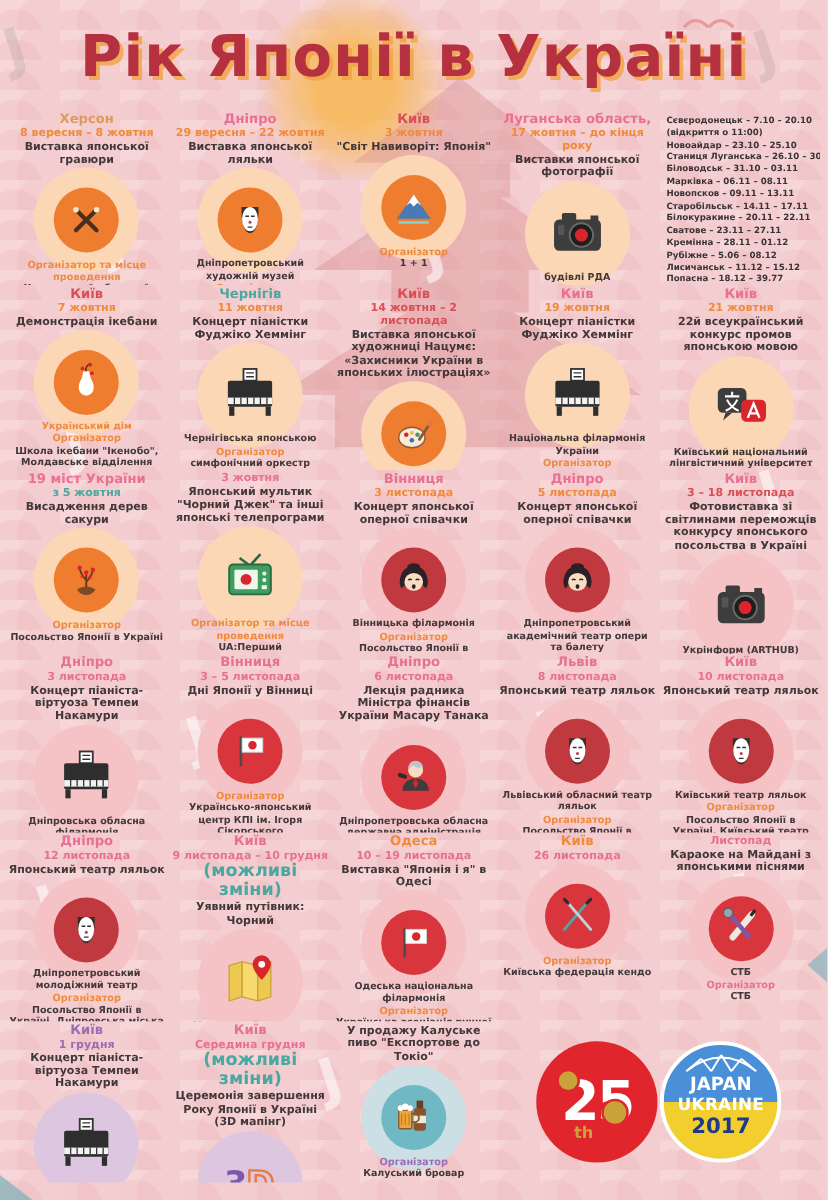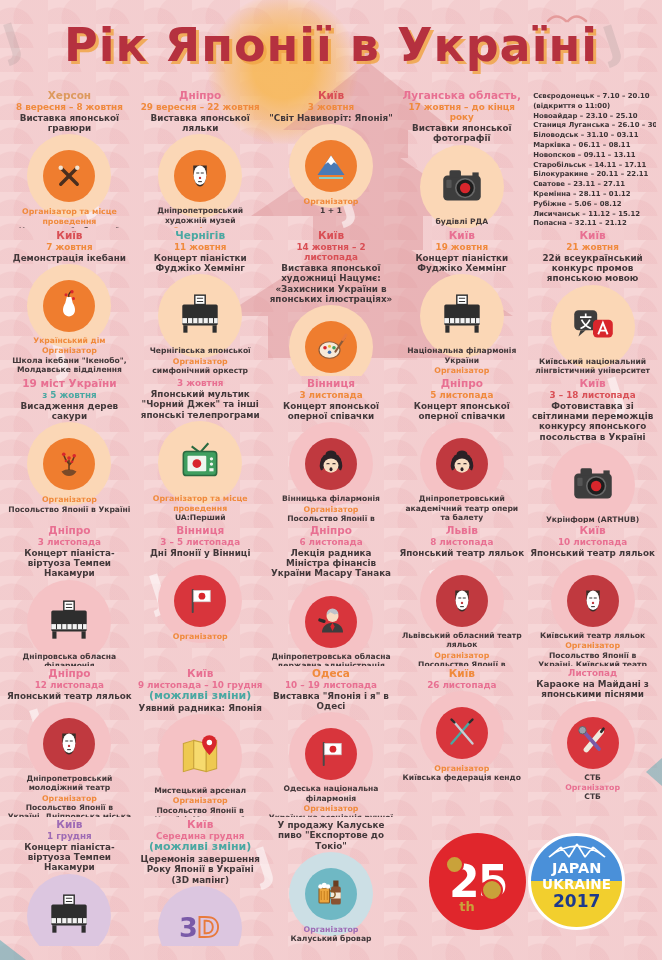--- a/index.html
+++ b/index.html
@@ -25,21 +25,21 @@
   .title{position:absolute;top:18px;left:0;width:100%;text-align:center;z-index:2;
     font-size:46px;font-weight:bold;color:#b5313f;letter-spacing:1px;
     text-shadow:3px 3px 0 rgba(240,164,70,.85);}
   
   .grid{position:absolute;top:88px;left:6px;width:650px;z-index:1;
     display:grid;grid-template-columns:repeat(5,1fr);
     grid-template-rows:140px 148px 147px 143px 151px 129px;column-gap:4px;}
   .card{position:relative;display:flex;flex-direction:column;align-items:center;text-align:center;overflow:hidden;padding:2px 1px 0;}
   .city{font-size:10.5px;font-weight:bold;line-height:1.1;}
   .date{font-size:8.8px;font-weight:bold;line-height:1.15;}
-  .note{font-size:11px;font-weight:bold;line-height:1.1;}
+  .note{font-size:14px;font-weight:bold;line-height:1.1;}
   .etitle{font-size:8.8px;font-weight:bold;color:#42383a;line-height:1.18;margin-top:1px;}
   .halo{width:84px;height:84px;border-radius:50%;display:flex;align-items:center;justify-content:center;margin:1px 0 -12px;flex-shrink:0;}
   .iconbg{width:52px;height:52px;border-radius:50%;display:flex;align-items:center;justify-content:center;}
   .icn{width:36px;height:36px;} .icnL{width:50px;height:50px;}
   .venue,.org{font-size:7.6px;font-weight:bold;color:#42383a;line-height:1.22;position:relative;z-index:2;}
   .olabel{font-size:7.8px;font-weight:bold;line-height:1.2;margin-top:1px;position:relative;z-index:2;}
   
   .sched{font-size:6.9px;font-weight:bold;color:#3c3436;line-height:1.42;text-align:left;padding:4px 0 0 4px;overflow:hidden;}
   .sched div{white-space:nowrap;}
   
@@ -186,21 +186,21 @@
       <div>Станиця Луганська – 26.10 – 30.10</div>
       <div>Біловодськ – 31.10 – 03.11</div>
       <div>Марківка – 06.11 – 08.11</div>
       <div>Новопсков – 09.11 – 13.11</div>
       <div>Старобільськ – 14.11 – 17.11</div>
       <div>Білокуракине – 20.11 – 22.11</div>
       <div>Сватове – 23.11 – 27.11</div>
       <div>Кремінна – 28.11 – 01.12</div>
       <div>Рубіжне – 5.06 – 08.12</div>
       <div>Лисичанськ – 11.12 – 15.12</div>
-      <div>Попасна – 32.11 – 21.12</div>
+      <div>Попасна – 18.12 – 39.77</div>
 
     </div>
 
     <div class="card">
       <div class="city" style="color: rgb(217, 79, 85);">Київ</div>
       <div class="date" style="color: rgb(240, 138, 60);">7 жовтня</div>
       <div class="etitle">Демонстрація ікебани</div>
       <div class="halo" style="background: rgb(251, 215, 182);">
         <div class="iconbg" style="background: rgb(239, 125, 47);">
           <svg class="icn" viewBox="0 0 48 48">
@@ -225,21 +225,21 @@
         <svg class="icnL" viewBox="0 0 48 48">
           <rect x="19" y="4" width="10" height="9" fill="#fff" stroke="#333" stroke-width="1.4"></rect>
           <path d="M21 7h6M21 10h6" stroke="#333" stroke-width="1"></path>
           <rect x="7" y="13" width="34" height="20" rx="1.5" fill="#2e2e2e"></rect>
           <rect x="7" y="26" width="34" height="5" fill="#f2f2f2"></rect>
           <path d="M12 26v5M17 26v5M22 26v5M27 26v5M32 26v5M37 26v5" stroke="#333" stroke-width="1"></path>
           <rect x="8" y="33" width="4" height="7" fill="#2e2e2e"></rect>
             <rect x="36" y="33" width="4" height="7" fill="#2e2e2e"></rect>
         </svg>
       </div>
-      <div class="venue">Чернігівська японської</div>
+      <div class="venue">Чернігівська японською</div>
       <div class="olabel" style="color: rgb(240, 138, 60);">Організатор</div>
       <div class="org">симфонічний оркестр Чернігівської філармонії</div>
     </div>
 
     <div class="card">
       <div class="city" style="color: rgb(217, 79, 85);">Київ</div>
       <div class="date" style="color: rgb(217, 79, 85);">14 жовтня – 2 листопада</div>
       <div class="etitle">Виставка японської художниці Нацумє: «Захисники України в японських ілюстраціях»</div>
       <div class="halo" style="background: rgb(251, 215, 182);">
         <div class="iconbg" style="background: rgb(239, 125, 47);">
@@ -418,20 +418,21 @@
       <div class="halo" style="background: rgb(245, 194, 197);">
         <div class="iconbg" style="background: rgb(216, 53, 60);">
           <svg class="icn" viewBox="0 0 48 48">
             <rect x="13" y="8" width="2.6" height="32" rx="1" fill="#4a4a4a"></rect>
             <rect x="15.6" y="10" width="22" height="15" fill="#fff" stroke="#d0d0d0"></rect>
             <circle cx="26.6" cy="17.5" r="4.5" fill="#d8262c"></circle>
           </svg>
         </div>
       </div>
       <div class="olabel" style="color: rgb(240, 138, 60);">Організатор</div>
+      <div class="org">Українсько-японський центр КПІ ім. Ігоря Сікорського</div>
     </div>
 
     <div class="card">
       <div class="city" style="color: rgb(232, 112, 146);">Дніпро</div>
       <div class="date" style="color: rgb(232, 112, 146);">6 листопада</div>
       <div class="etitle">Лекція радника Міністра фінансів України Масару Танака</div>
       <div class="halo" style="background: rgb(245, 194, 197);">
         <div class="iconbg" style="background: rgb(216, 53, 60);">
           <svg class="icn" viewBox="0 0 48 48">
             <circle cx="26" cy="16" r="8" fill="#f8ddc2"></circle>
@@ -503,21 +504,21 @@
       </div>
       <div class="venue">Дніпропетровський молодіжний театр</div>
       <div class="olabel" style="color: rgb(240, 138, 60);">Організатор</div>
       <div class="org">Посольство Японії в Україні, Дніпровська міська рада</div>
     </div>
 
     <div class="card">
       <div class="city" style="color: rgb(232, 112, 146);">Київ</div>
       <div class="date" style="color: rgb(232, 112, 146);">9 листопада – 10 грудня</div>
       <div class="note" style="color: rgb(74, 168, 162);">(можливі зміни)</div>
-      <div class="etitle">Уявний радника: Японія</div>
+      <div class="etitle">Уявний путівник: Чорний</div>
       <div class="halo" style="background: rgb(245, 194, 197);">
         <svg class="icnL" viewBox="0 0 48 48">
           <path d="M8 12 L18 9 V36 L8 39 Z" fill="#eec951" stroke="#c9a33a" stroke-width="1"></path>
           <path d="M18 9 L30 12 V39 L18 36 Z" fill="#f6da6e" stroke="#c9a33a" stroke-width="1"></path>
           <path d="M30 12 L40 9 V36 L30 39 Z" fill="#eec951" stroke="#c9a33a" stroke-width="1"></path>
           <path d="M33 4 a7 7 0 0 1 7 7 c0 5 -7 12 -7 12 s-7 -7 -7 -12 a7 7 0 0 1 7 -7z" fill="#d8262c"></path>
           <circle cx="33" cy="11" r="2.6" fill="#fff"></circle>
         </svg>
       </div>
       <div class="venue">Мистецький арсенал</div>

